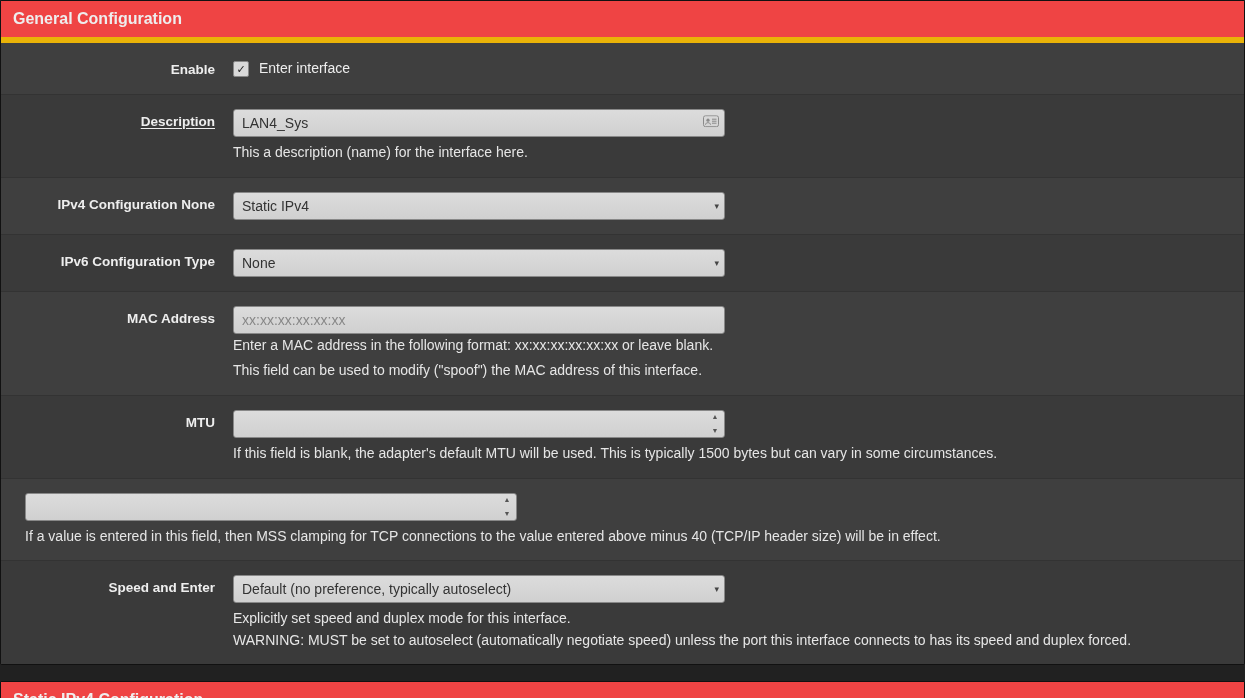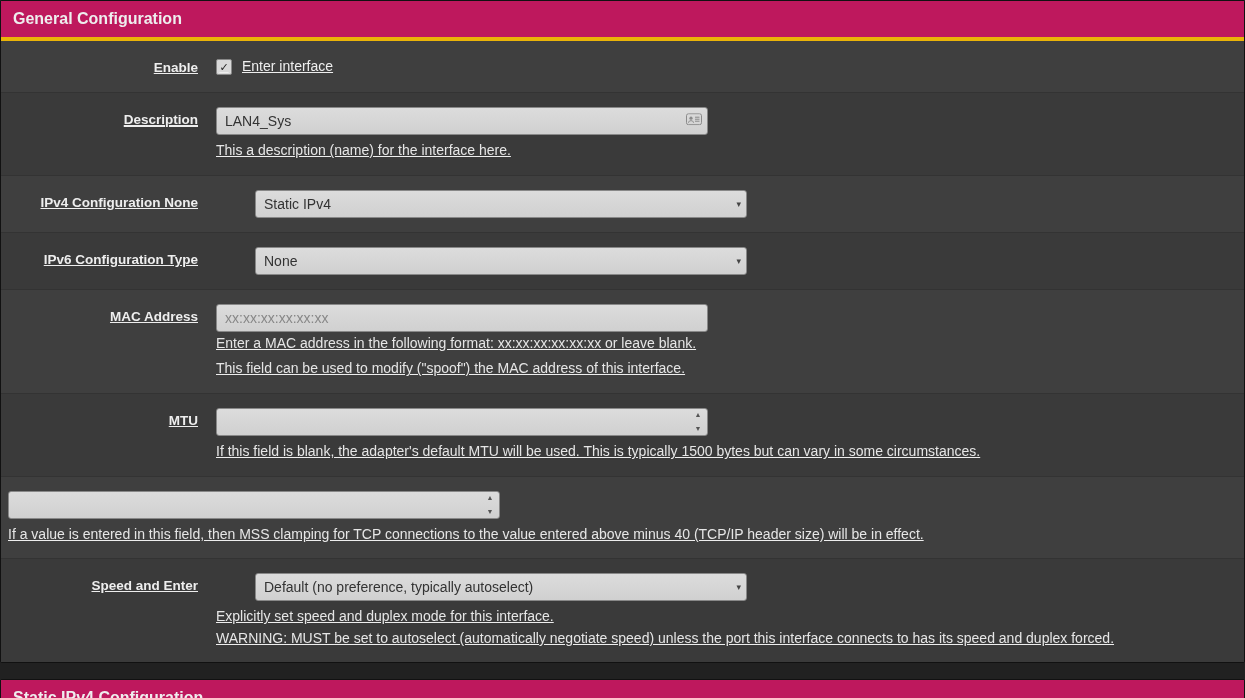--- a/index.html
+++ b/index.html
@@ -14,35 +14,34 @@
   }
 
   .panel {
     border: 1px solid #111;
     border-radius: 2px;
     background: #3a3a3a;
     margin-bottom: 16px;
   }
 
   .panel-header {
-    background: #be185d;
+    background: #ef4444;
     color: #eee;
     font-weight: 700;
     font-size: 16px;
     padding: 7px 12px;
-    border-bottom: 4px solid #eab308;
+    border-bottom: 6px solid #eab308;
   }
 
   .form-row {
     display: flex;
     align-items: flex-start;
-    padding: 14px 7px;
+    padding: 14px 24px;
     background: #3a3a3a;
     border-bottom: 1px solid #333;
-    text-decoration: underline;
   }
   .form-row:nth-child(even) {
     background: #3f3f3f;
   }
 
   .form-label {
     flex: 0 0 190px;
     text-align: right;
     padding-right: 18px;
     padding-top: 4px;
@@ -135,21 +134,20 @@
     pointer-events: none;
     color: #555;
     font-size: 7px;
     line-height: 8px;
     text-align: center;
   }
 
   .select-wrap {
     position: relative;
     display: inline-block;
-    margin-left: 39px;
   }
   .select-wrap .caret {
     position: absolute;
     right: 6px;
     top: 50%;
     transform: translateY(-50%);
     font-size: 9px;
     color: #444;
     pointer-events: none;
   }

